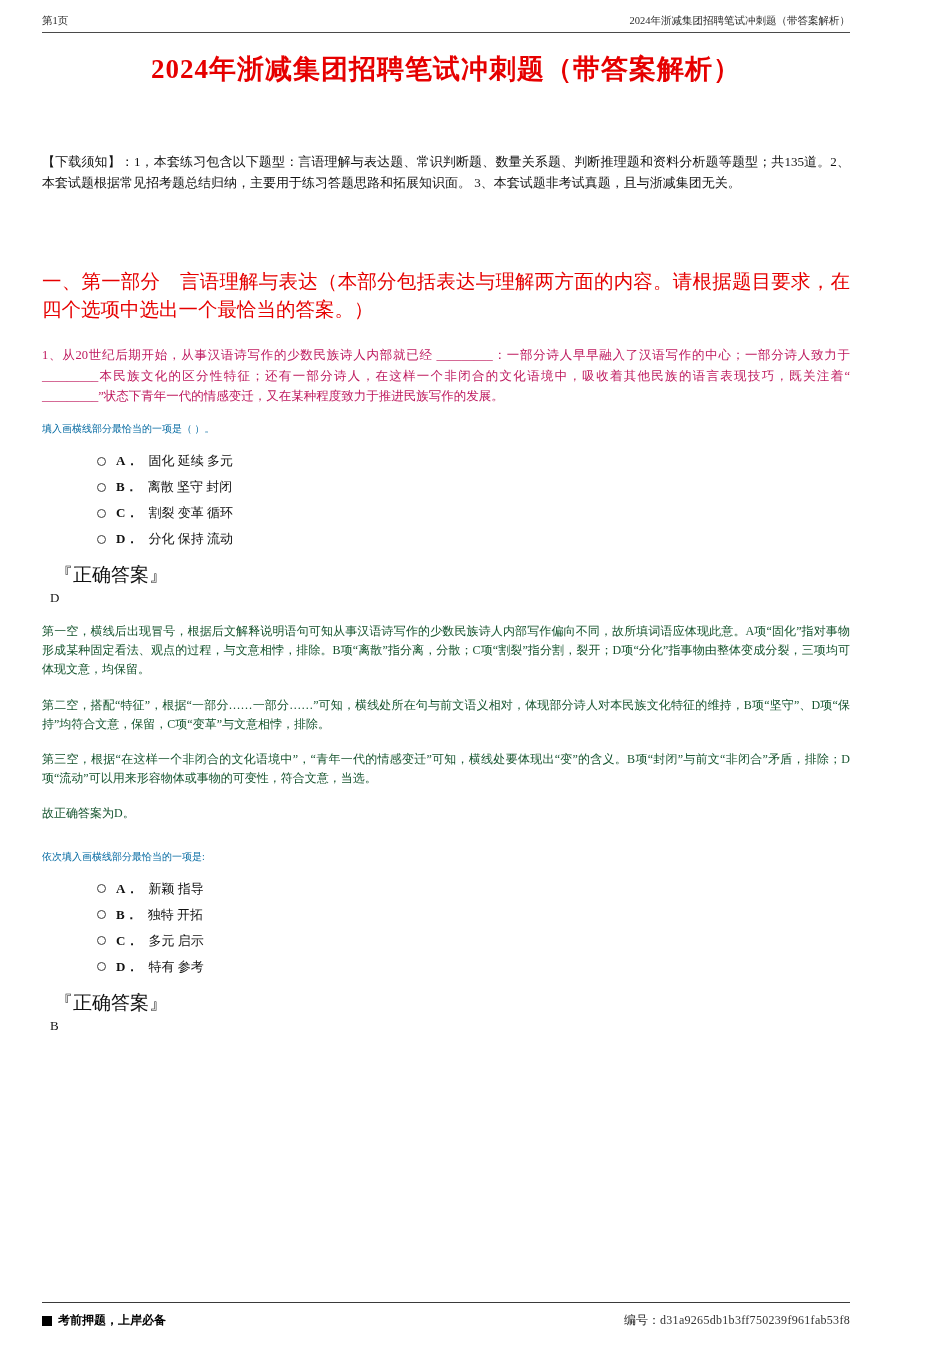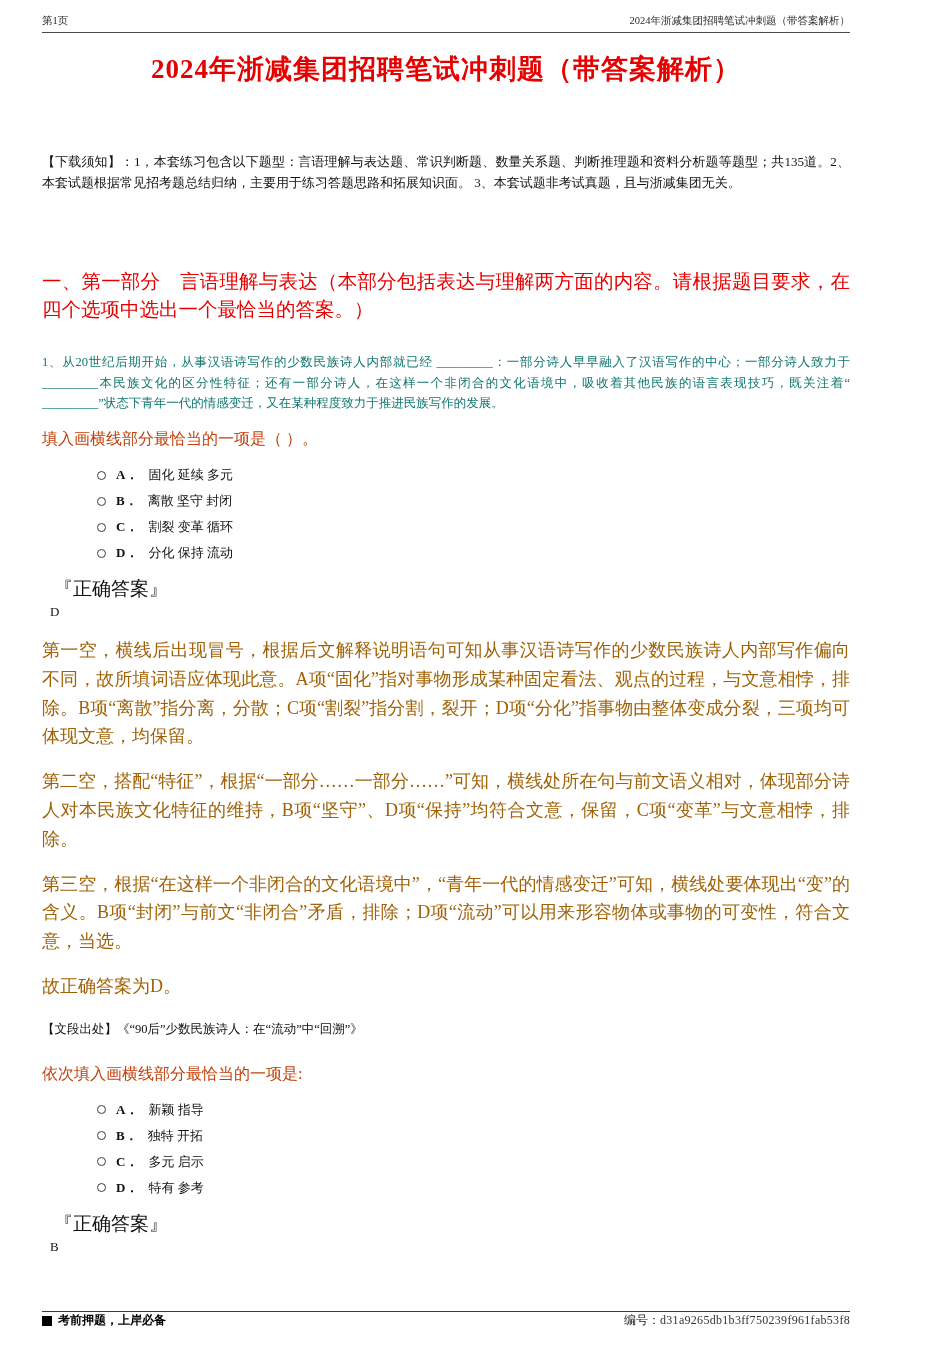--- a/index.html
+++ b/index.html
@@ -48,30 +48,30 @@
   .section-heading {
     margin-top: 74px;
     color: #e60000;
     font-size: 19.5px;
     font-weight: normal;
     line-height: 1.42;
     text-align: justify;
   }
   
   .q-stem {
-    margin-top: 29px;
+    margin-top: 22px;
     font-size: 12.5px;
     line-height: 1.62;
     text-align: justify;
-    color: #0f766e;
+    color: #be185d;
   }
   .q-prompt {
     margin-top: 16px;
-    font-size: 16px;
-    color: #c2410c;
+    font-size: 10px;
+    color: #0369a1;
   }
   .options { margin-top: 12px; }
   .option {
     display: flex;
     align-items: center;
     padding-left: 55px;
     height: 26px;
     font-size: 13px;
     color: #111;
     cursor: default;
@@ -93,38 +93,39 @@
     color: #111;
   }
   .answer-value {
     font-size: 13px;
     padding-left: 8px;
     margin-top: 2px;
     color: #111;
   }
   .analysis-p {
     margin-top: 16px;
-    font-size: 18px;
+    font-size: 12px;
     line-height: 1.6;
     text-align: justify;
-    color: #a16207;
+    color: #14532d;
   }
   .source-line {
     margin-top: 20px;
     font-size: 12.5px;
     color: #111;
   }
   .q2 { margin-top: 26px; }
   
   .page-footer {
     position: absolute;
     left: 42px;
     right: 42px;
     bottom: 16px;
     border-top: 1px solid #3a3a3a;
+    padding-top: 9px;
     display: flex;
     justify-content: space-between;
     align-items: center;
     font-size: 12px;
   }
   .footer-left {
     display: flex;
     align-items: center;
     font-weight: bold;
     color: #000;
@@ -183,21 +184,20 @@
     </div>
 
     <p class="answer-label">『正确答案』</p>
     <p class="answer-value">D</p>
 
     <p class="analysis-p">第一空，横线后出现冒号，根据后文解释说明语句可知从事汉语诗写作的少数民族诗人内部写作偏向不同，故所填词语应体现此意。A项“固化”指对事物形成某种固定看法、观点的过程，与文意相悖，排除。B项“离散”指分离，分散；C项“割裂”指分割，裂开；D项“分化”指事物由整体变成分裂，三项均可体现文意，均保留。</p>
     <p class="analysis-p">第二空，搭配“特征”，根据“一部分……一部分……”可知，横线处所在句与前文语义相对，体现部分诗人对本民族文化特征的维持，B项“坚守”、D项“保持”均符合文意，保留，C项“变革”与文意相悖，排除。</p>
     <p class="analysis-p">第三空，根据“在这样一个非闭合的文化语境中”，“青年一代的情感变迁”可知，横线处要体现出“变”的含义。B项“封闭”与前文“非闭合”矛盾，排除；D项“流动”可以用来形容物体或事物的可变性，符合文意，当选。</p>
     <p class="analysis-p">故正确答案为D。</p>
 
-    <p class="source-line">【文段出处】《“90后”少数民族诗人：在“流动”中“回溯”》</p>
   </div>
 
   <div class="q2">
     <p class="q-prompt">依次填入画横线部分最恰当的一项是:</p>
 
     <div class="options">
       <div class="option">
         <span class="radio"></span>
         <span class="opt-letter">A．</span>
         <span>新颖 指导</span>

